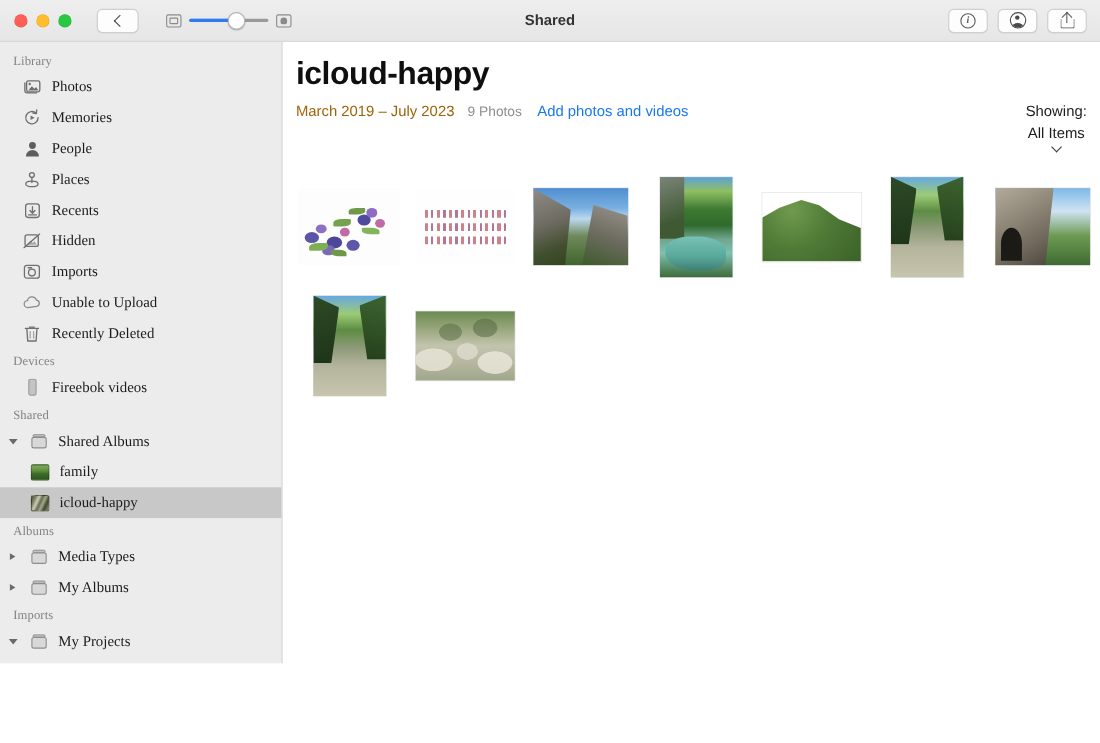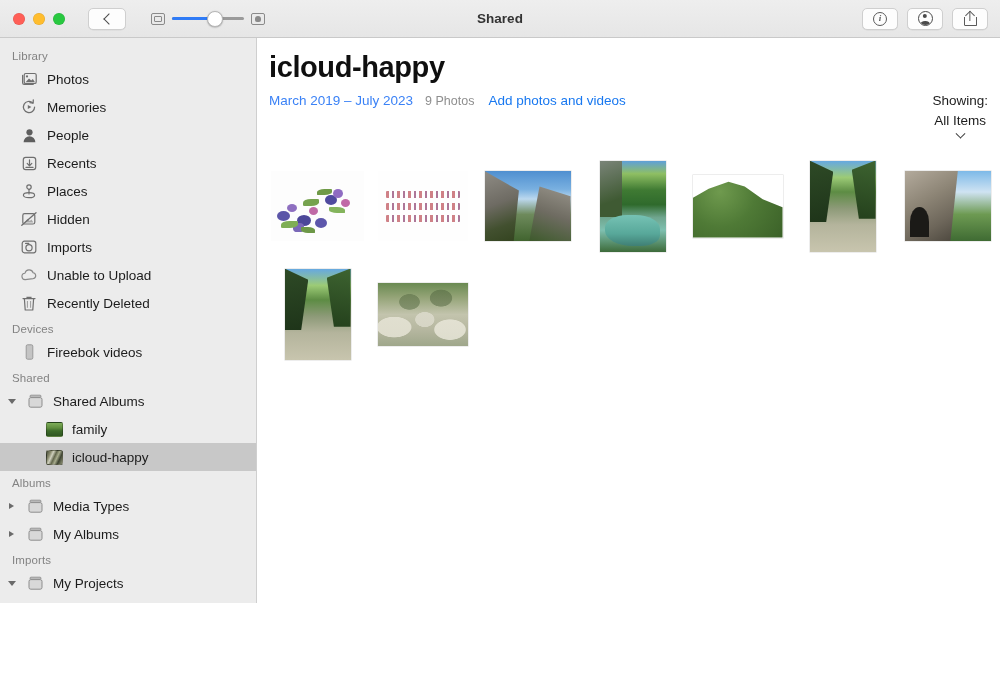--- a/index.html
+++ b/index.html
@@ -271,20 +271,21 @@
   
   .sidebar {
     width: 257px;
     min-width: 257px;
     background: #ececec;
     border-right: 1px solid #cfcfcf;
     box-sizing: border-box;
     padding-top: 6px;
     overflow: hidden;
     position: relative;
+    font-family: Liberation Serif, serif;
   }
 
   .sb-section-title {
     font-size: 11.5px;
     color: #838383;
     padding: 6px 0 3px 12px;
     letter-spacing: 0.1px;
   }
 
   .sb-item {
@@ -295,21 +296,21 @@
     gap: 9px;
     font-size: 13.5px;
     color: #1c1c1c;
     cursor: default;
     position: relative;
     box-sizing: border-box;
   }
   .sb-item.selected {
     background: #c8c8c8;
   }
-  .sb-item.indent-1 { padding-left: 46px; text-align: right; }
+  .sb-item.indent-1 { padding-left: 28px; text-align: right; }
   .sb-item.has-arrow { padding-left: 6px; }
 
   .disclosure {
     width: 11px;
     min-width: 11px;
     display: flex;
     align-items: center;
     justify-content: center;
   }
   .disclosure .tri {
@@ -372,21 +373,21 @@
     padding: 13px 0 0 12px;
   }
 
   .meta-row {
     display: flex;
     align-items: baseline;
     padding: 9px 12px 0 12px;
   }
   .meta-date {
     font-size: 13.5px;
-    color: #3b82f6;
+    color: #a16207;
   }
   .meta-count {
     font-size: 12.5px;
     color: #8e8e8e;
     margin-left: 12px;
   }
   .meta-link {
     font-size: 13.5px;
     color: #1878f0;
     margin-left: 14px;
@@ -652,38 +653,38 @@
           <svg width="15" height="15" viewBox="0 0 15 15">
             <circle cx="7.5" cy="4.3" r="3.1" fill="#5e5e5e"></circle>
             <path d="M1.6 14.2 a5.9 5.9 0 0 1 11.8 0 Z" fill="#5e5e5e"></path>
           </svg>
         </span>
         <span>People</span>
       </div>
 
       <div class="sb-item">
         <span class="sb-icon">
+          <svg width="16" height="15" viewBox="0 0 16 15">
+            <circle cx="8" cy="3.1" r="2.2" fill="none" stroke="#6f6f6f" stroke-width="1.2"></circle>
+            <path d="M8 5.3 V10" stroke="#6f6f6f" stroke-width="1.2" stroke-linecap="round"></path>
+            <ellipse cx="8" cy="11.2" rx="5.6" ry="2.5" fill="none" stroke="#6f6f6f" stroke-width="1.2"></ellipse>
+          </svg>
+        </span>
+        <span>Places</span>
+      </div>
+
+      <div class="sb-item">
+        <span class="sb-icon">
           <svg width="15" height="15" viewBox="0 0 15 15">
             <rect x="1.3" y="1.3" width="12.4" height="12.4" rx="2.4" fill="none" stroke="#6f6f6f" stroke-width="1.2"></rect>
             <path d="M7.5 3.8 V9.6 M5.2 7.4 L7.5 9.8 L9.8 7.4" fill="none" stroke="#6f6f6f" stroke-width="1.2" stroke-linecap="round" stroke-linejoin="round"></path>
             <path d="M4 11.4 h7" stroke="#6f6f6f" stroke-width="1.2" stroke-linecap="round"></path>
           </svg>
         </span>
         <span>Recents</span>
-      </div>
-
-      <div class="sb-item">
-        <span class="sb-icon">
-          <svg width="16" height="15" viewBox="0 0 16 15">
-            <circle cx="8" cy="3.1" r="2.2" fill="none" stroke="#6f6f6f" stroke-width="1.2"></circle>
-            <path d="M8 5.3 V10" stroke="#6f6f6f" stroke-width="1.2" stroke-linecap="round"></path>
-            <ellipse cx="8" cy="11.2" rx="5.6" ry="2.5" fill="none" stroke="#6f6f6f" stroke-width="1.2"></ellipse>
-          </svg>
-        </span>
-        <span>Places</span>
       </div>
 
       <div class="sb-item">
         <span class="sb-icon">
           <svg width="16" height="14" viewBox="0 0 16 14">
             <rect x="1.8" y="1.6" width="12" height="10.4" rx="1.8" fill="none" stroke="#6f6f6f" stroke-width="1.2"></rect>
             <path d="M3.4 10.6 L6.6 6.8 L8.8 9 L10.4 7.4 L12.4 10.6 Z" fill="#a8a8a8"></path>
             <path d="M0.8 13.2 L15 0.8" stroke="#6f6f6f" stroke-width="1.3" stroke-linecap="round"></path>
           </svg>
         </span>

